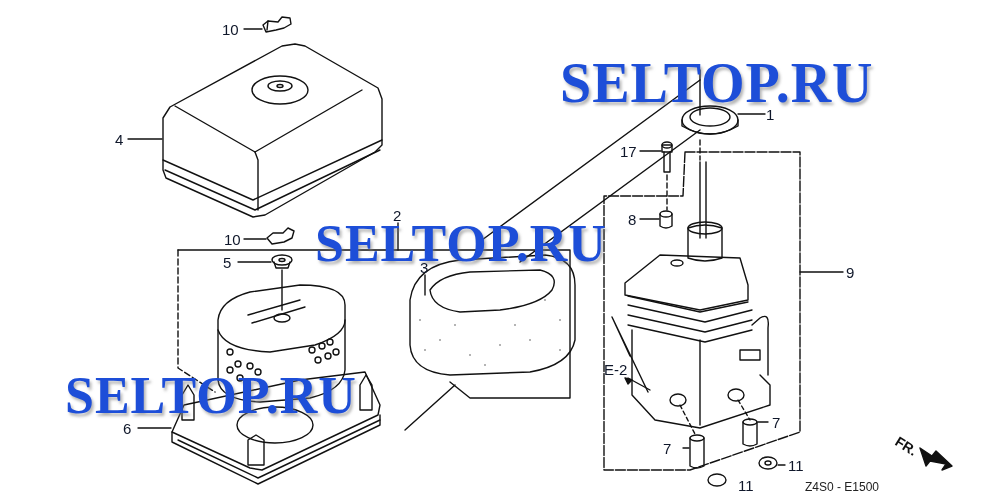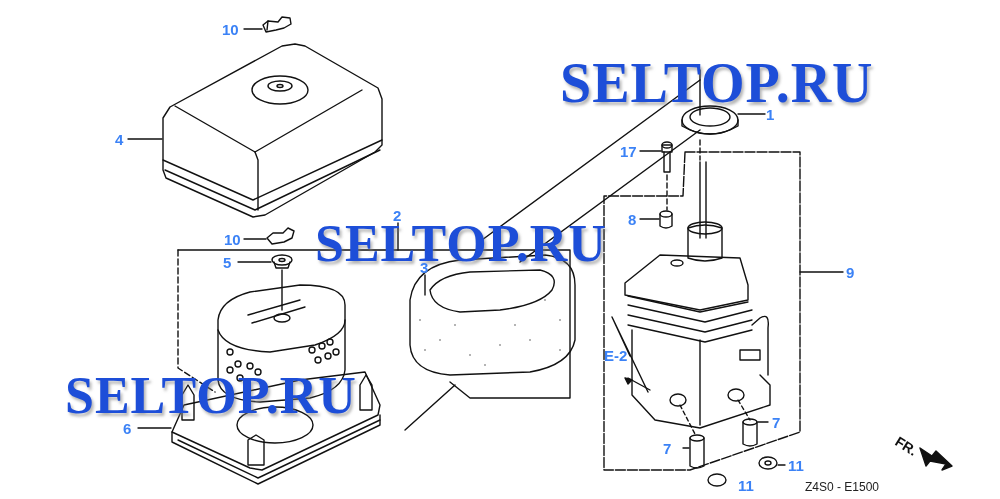--- a/index.html
+++ b/index.html
@@ -1,18 +1,18 @@
 <!DOCTYPE html>
 <html><head>
 <meta charset="utf-8">
 <style>
   html, body { margin:0; padding:0; background:#ffffff; }
   body { width:1000px; height:499px; position:relative; overflow:hidden; font-family:"Liberation Sans", sans-serif; }
   #stage { position:absolute; left:0; top:0; width:1000px; height:499px; }
-  .callout { position:absolute; font-family:"Liberation Sans", sans-serif; font-weight:bold; font-size:15px; color:#3b82f6; line-height:1; }
+  .callout { position:absolute; font-family:"Liberation Sans", sans-serif; font-weight:normal; font-size:15px; color:#0f172a; line-height:1; }
   .wm { position:absolute; font-family:"Liberation Serif", serif; font-weight:bold; color:#1d4ed8; letter-spacing:1px; text-shadow:2px 3px 3px rgba(120,120,120,0.55); line-height:1; white-space:nowrap; }
   .code { position:absolute; font-family:"Liberation Sans", sans-serif; font-size:12px; color:#222; }
   .fr { position:absolute; font-family:"Liberation Sans", sans-serif; font-weight:bold; font-size:14px; color:#111; transform:rotate(32deg); }
 </style>
 </head>
 <body>
 
 <div id="stage">
 
   <svg width="1000" height="499" viewBox="0 0 1000 499" style="position:absolute;left:0;top:0;">
@@ -194,16 +194,16 @@
   <div class="callout" style="left:123px; top:421px;">6</div>
   <div class="callout" style="left:766px; top:107px;">1</div>
   <div class="callout" style="left:620px; top:144px;">17</div>
   <div class="callout" style="left:628px; top:212px;">8</div>
   <div class="callout" style="left:846px; top:265px;">9</div>
   <div class="callout" style="left:772px; top:415px;">7</div>
   <div class="callout" style="left:663px; top:441px;">7</div>
   <div class="callout" style="left:788px; top:458px;">11</div>
   <div class="callout" style="left:738px; top:478px;">11</div>
 
-  <div class="callout" style="left:604px; top:348px;">E-2</div>
+  <div class="callout" style="left:604px; top:362px;">E-2</div>
   <div class="fr" style="left:895px; top:438px;">FR.</div>
   <div class="code" style="left:805px; top:480px;">Z4S0 - E1500</div>
 </div>
 
 </body></html>

